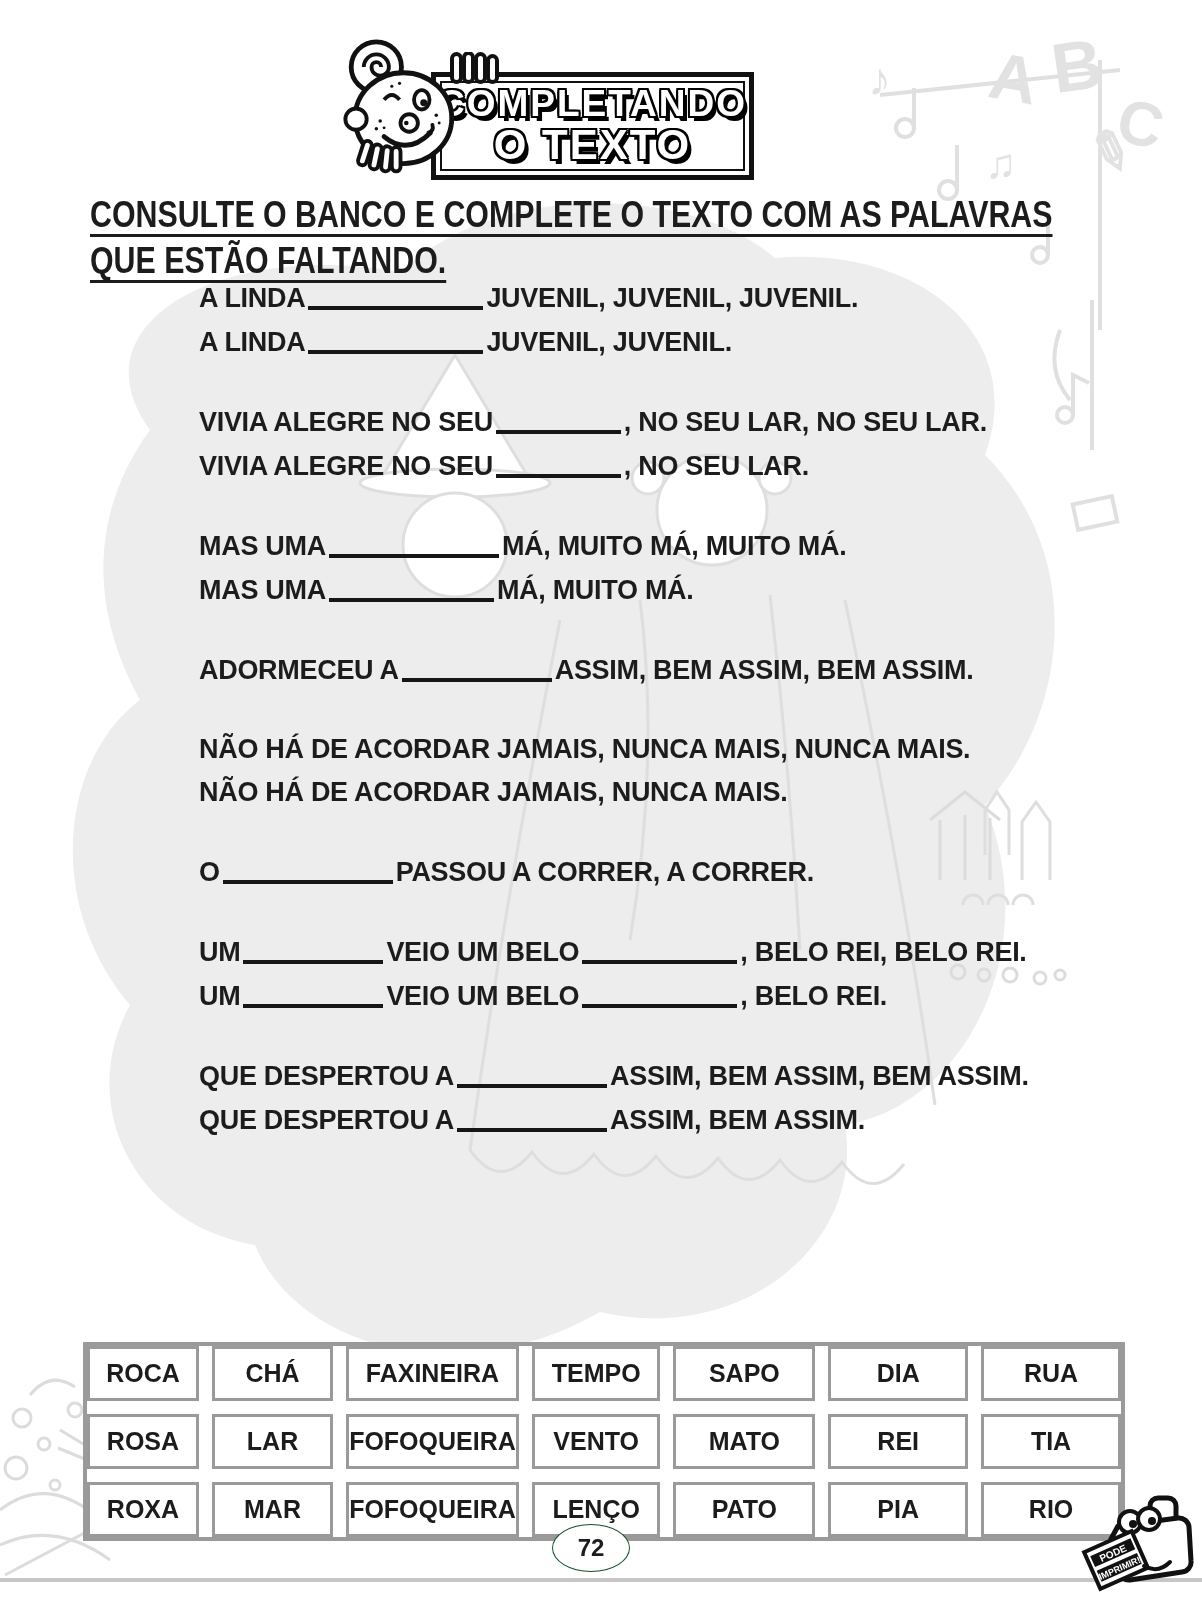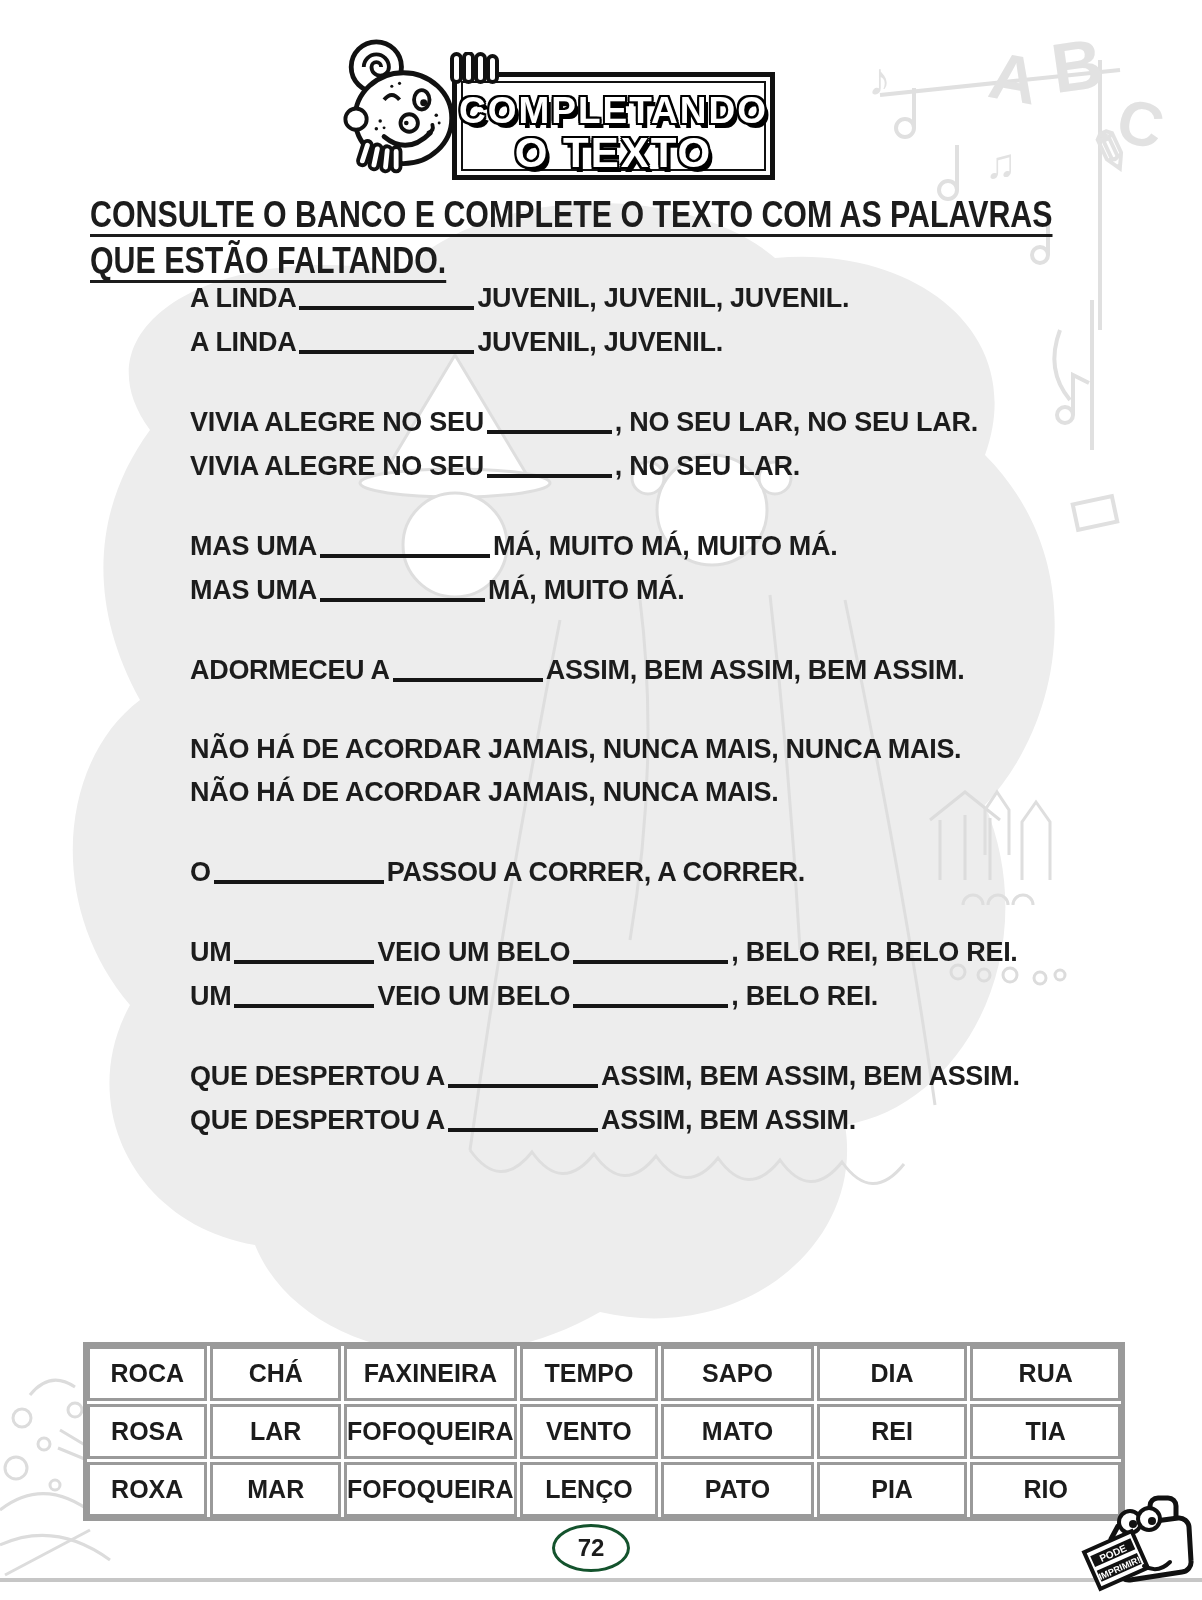--- a/index.html
+++ b/index.html
@@ -6,24 +6,24 @@
   .page{
     position:relative;width:1202px;height:1600px;margin:0 auto;
     background:#ffffff;overflow:hidden;
     font-family:"Liberation Sans", sans-serif;color:#1c1c1c;
   }
   
   .wm{position:absolute;pointer-events:none;}
   .doodle{position:absolute;color:#e2e2e2;font-weight:bold;user-select:none;}
   
   .banner{
-    position:absolute;left:452px;top:72px;width:313px;height:98px;
+    position:absolute;left:431px;top:72px;width:313px;height:98px;
     background:#fff;border:5px solid #111;
     box-shadow:inset 0 0 0 4px #fff, inset 0 0 0 6px #111;
-    display:flex;flex-direction:column;align-items:center;justify-content:flex-end;
+    display:flex;flex-direction:column;align-items:center;justify-content:center;
     z-index:4;
   }
   .banner .t1,.banner .t2{
     font-weight:bold;color:#fff;letter-spacing:2px;line-height:1.05;
     text-shadow:
       -2px -2px 0 #000, 2px -2px 0 #000, -2px 2px 0 #000, 2px 2px 0 #000,
       -2px 0 0 #000, 2px 0 0 #000, 0 -2px 0 #000, 0 2px 0 #000,
       4px 5px 0 #000;
   }
   .banner .t1{font-size:37px;}
@@ -35,43 +35,43 @@
     position:absolute;left:90px;top:192px;width:980px;z-index:3;
     font-size:37px;font-weight:bold;line-height:1.25;letter-spacing:0;
     transform:scaleX(0.82);transform-origin:left top;white-space:nowrap;
   }
   .instructions .u{
     text-decoration:underline;text-decoration-thickness:3px;text-underline-offset:7px;
   }
   
   .verses{position:absolute;left:190px;top:276px;width:960px;z-index:3;}
   .stanza{margin-bottom:36px;}
-  .vline{font-size:27px;font-weight:bold;line-height:43px;letter-spacing:-0.3px;white-space:nowrap;}
+  .vline{font-size:27px;font-weight:bold;line-height:43px;letter-spacing:-0.3px;white-space:nowrap;margin-left:9px;}
   .blank{
     display:inline-block;height:1em;vertical-align:baseline;
     border-bottom:4px solid #161616;margin:0 3px;transform:translateY(3px);
   }
   .b125{width:125px;} .b140{width:140px;} .b150{width:150px;}
   .b155{width:155px;} .b165{width:165px;} .b170{width:170px;} .b175{width:175px;}
   
   .bank{
     position:absolute;left:83px;top:1342px;width:1042px;z-index:4;
     border:4px solid #9a9a9a;background:#fff;
     display:grid;grid-template-columns:1.20fr 1.30fr 1.66fr 1.38fr 1.52fr 1.50fr 1.50fr;
-    grid-auto-rows:55px;gap:3px;box-sizing:border-box;
+    grid-auto-rows:55px;gap:13px;box-sizing:border-box;
   }
   .cell{
     border:3px solid #9a9a9a;background:#fff;
     display:flex;align-items:center;justify-content:center;
     font-size:25px;font-weight:bold;letter-spacing:0;
   }
   
   .pagenum{
     position:absolute;left:552px;top:1524px;width:78px;height:48px;z-index:4;
-    border:3px solid #14532d;border-radius:50%;box-sizing:border-box;
+    border:1px solid #14532d;border-radius:50%;box-sizing:border-box;
     display:flex;align-items:center;justify-content:center;
     font-size:24px;font-weight:bold;background:#fff;text-align:center;
   }
   .bottom-rule{position:absolute;left:0;top:1578px;width:1202px;height:4px;background:#c6c6c6;z-index:2;}
   .printer{position:absolute;left:1078px;top:1488px;width:124px;height:112px;z-index:5;}
 </style>
 </head>
 <body>
 
 <div class="page">

